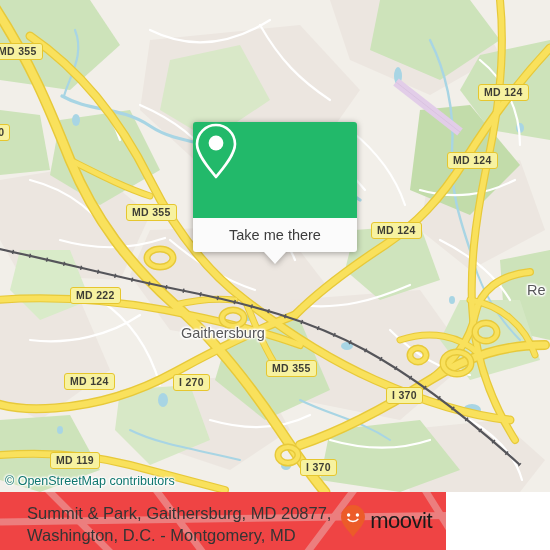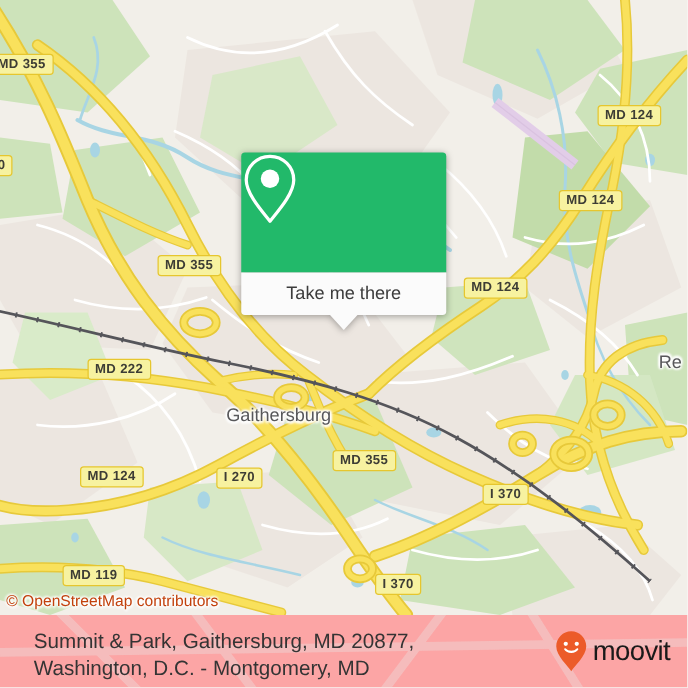--- a/index.html
+++ b/index.html
@@ -38,21 +38,21 @@
     text-shadow:
       1px 0 2px #fff, -1px 0 2px #fff, 0 1px 2px #fff, 0 -1px 2px #fff,
       1px 1px 2px #fff, -1px -1px 2px #fff, 1px -1px 2px #fff, -1px 1px 2px #fff;
   }
   .place.town{font-size:14.5px;}
   .place.village{font-size:14.5px;text-align:center;line-height:17px;}
 
   
   .attribution{
     position:absolute;left:5px;bottom:4px;
-    font-size:12.5px;color:#c2410c;
+    font-size:12.5px;color:#0f766e;
     text-shadow:1px 0 2px #fff,-1px 0 2px #fff,0 1px 2px #fff,0 -1px 2px #fff,1px 1px 2px #fff,-1px -1px 2px #fff;
   }
 
   
   .popup{position:absolute;left:193px;top:122px;width:164px;z-index:40;
          filter:drop-shadow(0 1px 3px rgba(0,0,0,.35));}
   .popup-head{
     height:96px;background:#22b96a;
     border-radius:3px 3px 0 0;
     display:flex;align-items:center;justify-content:center;
@@ -65,21 +65,21 @@
   .popup-foot span{font-size:14.5px;color:#3c3c3c;}
   .popup-tail{
     position:absolute;left:50%;margin-left:-11px;top:130px;
     width:0;height:0;
     border-left:11px solid transparent;
     border-right:11px solid transparent;
     border-top:12px solid #fbfbfb;
   }
 
   
-  .footer{position:absolute;left:0;top:492px;width:550px;height:58px;background:#fca5a5;overflow:hidden;}
+  .footer{position:absolute;left:0;top:492px;width:446px;height:58px;background:#ef4444;overflow:hidden;}
   .footer-wm{position:absolute;left:0;top:0;width:550px;height:58px;opacity:.35;}
   .footer-text{
     position:absolute;left:27px;top:10px;
     font-size:16.5px;color:#343434;line-height:22px;
   }
   .footer-text div{white-space:nowrap;}
   .logo{position:absolute;right:14px;top:12px;display:flex;align-items:center;gap:4px;}
   .logo-word{font-size:22px;color:#1a1a1a;letter-spacing:-.5px;line-height:30px;font-weight:400;}
 </style>
 </head>

